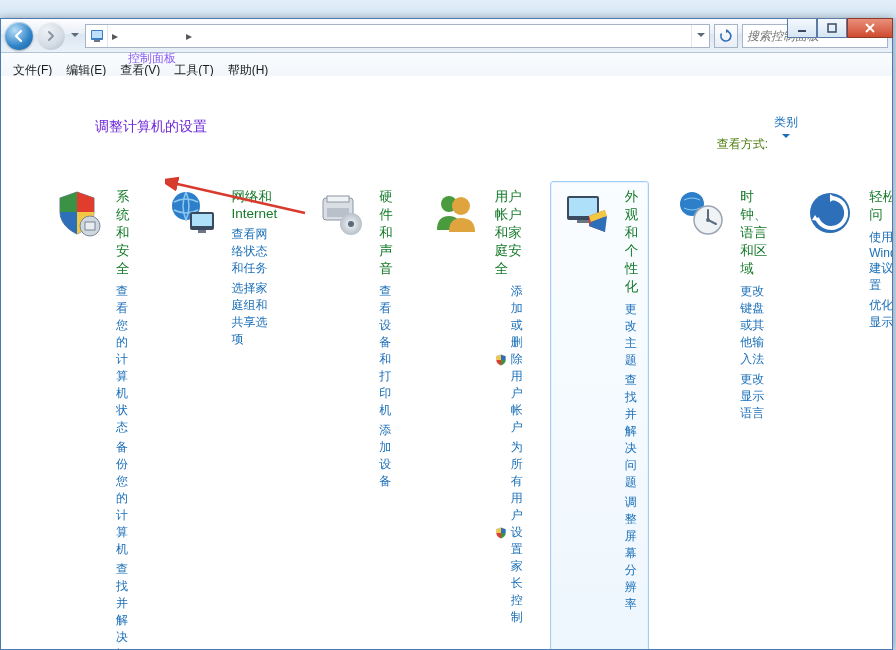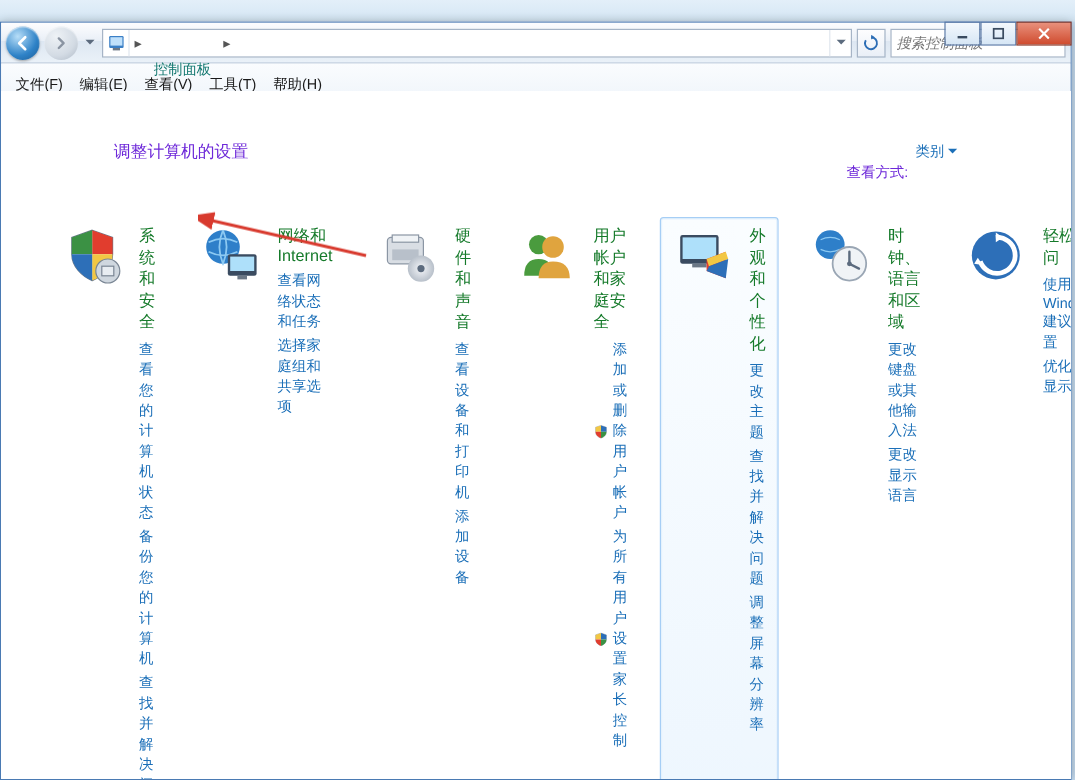--- a/index.html
+++ b/index.html
@@ -14,39 +14,39 @@
     
     .nav-bar { height: 34px; background: linear-gradient(#fdfdfe,#e9eff7 45%,#dde7f2 46%,#eaf1f8); border-bottom: 1px solid #b4c4d8; display:flex; align-items:center; padding: 0 4px; gap:4px; }
     .nav-back, .nav-fwd { width:28px; height:28px; border-radius:50%; display:flex;align-items:center;justify-content:center; }
     .nav-back { background: radial-gradient(circle at 35% 30%, #b7def8, #2e82c7 60%, #1c5c95); box-shadow: inset 0 1px 1px rgba(255,255,255,.6), 0 1px 2px rgba(0,0,0,.3); }
     .nav-fwd { background: radial-gradient(circle at 35% 30%, #eef2f6, #d3dbe4 60%, #aeb9c6); box-shadow: inset 0 1px 1px rgba(255,255,255,.6); }
     .nav-back svg, .nav-fwd svg { display:block; }
     .nav-drop { width:12px; height:22px; display:flex;align-items:center;justify-content:center; }
     
     .breadcrumb { flex:1; height:24px; border:1px solid #a6b4c6; background:#fff; display:flex; align-items:center; font-size:12px; }
     .bc-icon { width:22px; height:22px; display:flex;align-items:center;justify-content:center; border-right:1px solid #e0e6ee; }
-    .bc-seg { padding:0 6px; height:100%; display:flex; align-items:center; color:#0f766e;margin-top:45px; }
+    .bc-seg { padding:0 6px; height:100%; display:flex; align-items:center; color:#8b5cf6;margin-top:45px; }
     .bc-arrow { padding:0 4px; color:#555; }
     .bc-drop { margin-left:auto; width:18px; height:22px; display:flex;align-items:center;justify-content:center; border-left:1px solid #e0e6ee; }
     
     .refresh-btn { width:24px; height:24px; border:1px solid #a6b4c6; background:linear-gradient(#fdfdfe,#e9eff7); display:flex;align-items:center;justify-content:center; }
     
     .search-box { width:146px; height:24px; border:1px solid #a6b4c6; background:#fff; display:flex; align-items:center; padding:0 4px; }
     .search-box input { flex:1; border:none; outline:none; font-size:12px; color:#777; font-style:italic; background:transparent; }
     
     .menu-bar { height:36px; background: linear-gradient(#fafcfe,#eef4fa); border-bottom:1px solid #d1dcea; display:flex; align-items:center; padding-left:6px; gap:2px; font-size:12px; }
     .menu-item { padding:2px 6px; color:#1a1a1a; }
     
     .content { position:absolute; top:57px; left:0; right:0; bottom:0; background:#fff; padding: 24px 32px; overflow:auto; color:#1a1a1a; }
     
     .header-row { display:flex; align-items:center; justify-content:space-between; margin-bottom:28px; padding:0 62px 0 62px; }
     .page-title { font-size:14px; color:#6d28d9; }
     .view-by { font-size:12px; display:flex; align-items:center; gap:6px; }
-    .view-by-label { color:#6d28d9;margin-top:36px; }
-    .view-by-value { color:#1b6fb8; display:flex; align-items:center; gap:3px; }
+    .view-by-label { color:#4d7c0f;margin-top:36px; }
+    .view-by-value { color:#1b6fb8; display:flex; align-items:center; gap:3px;flex-direction:column; }
     
     .cols { display:flex; gap:16px; padding-left:8px; }
     .col { flex:1; display:flex; flex-direction:row; gap:16px; }
     
     .category { display:flex; gap:14px; padding:6px 10px 10px 10px; border:1px solid transparent; border-radius:3px; }
     .category.selected { background:linear-gradient(#fafdff,#edf6fe); border:1px solid #a6cef5; box-shadow:inset 0 0 0 1px #e5f2fd; }
     .cat-icon { width:50px; height:50px; flex-shrink:0; position:relative; }
     .cat-body { display:flex; flex-direction:column; gap:3px; font-size:12px; }
     .cat-heading { color:#157a2a; font-size:13.5px; margin-bottom:2px; }
     .cat-link { color:#1b6fb8; cursor:pointer; display:flex; align-items:center; gap:4px; }

